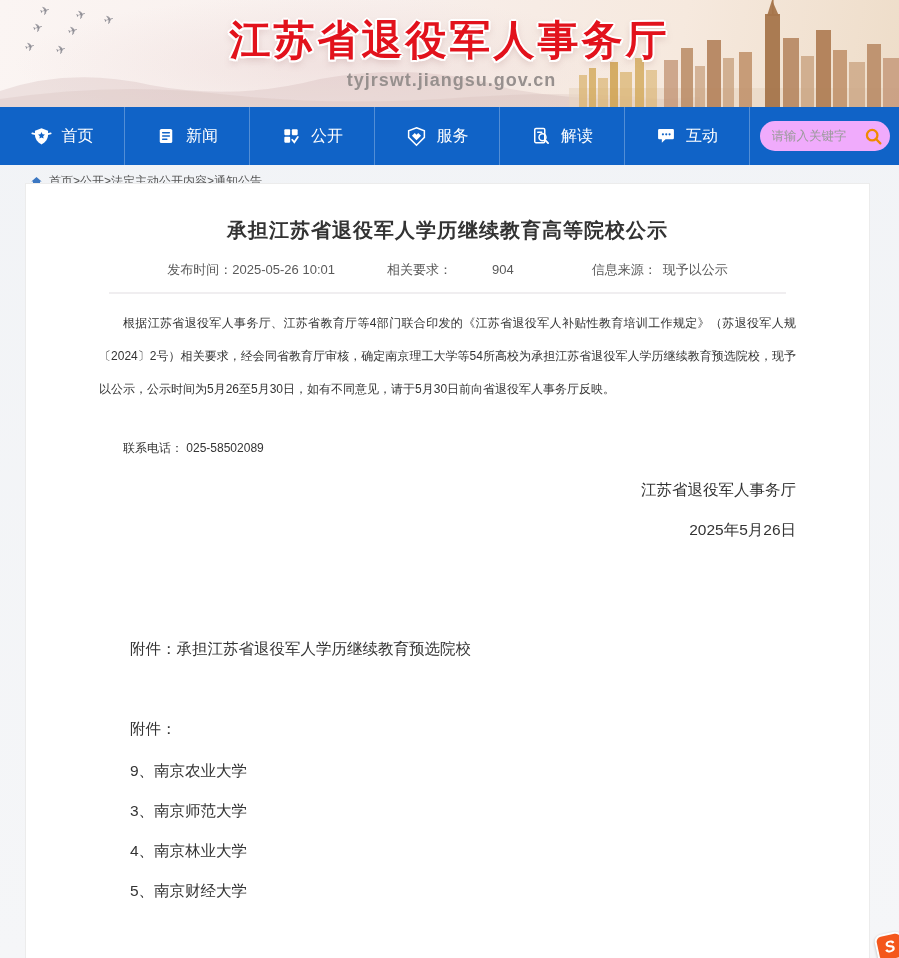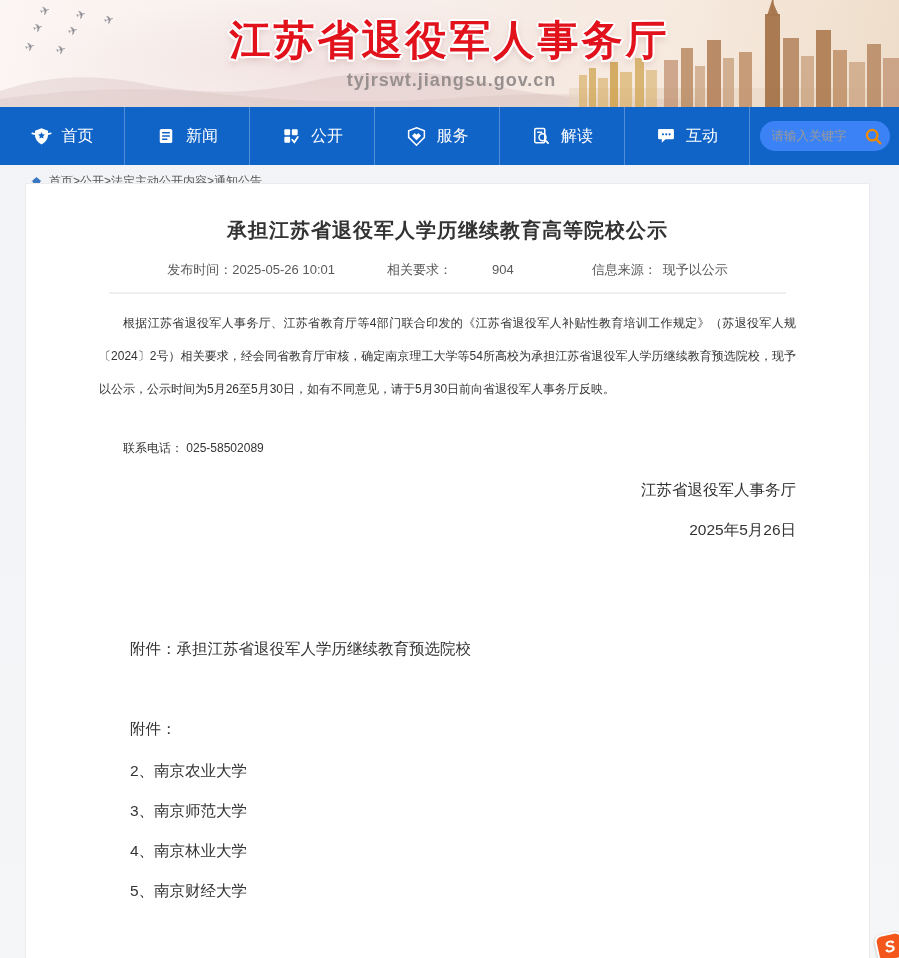--- a/index.html
+++ b/index.html
@@ -37,21 +37,21 @@
   
   .navbar { display:flex; width:899px; height:58px; background:#1063c7; align-items:stretch; }
   .nav-item {
     width:125px; display:flex; align-items:center; justify-content:center; gap:10px;
     color:#fff; font-size:16px; border-right:1px solid rgba(255,255,255,.28);
     cursor:pointer; text-decoration:none;
   }
   .nav-icon { display:flex; align-items:center; }
   .nav-search { flex:1; display:flex; align-items:center; justify-content:center; }
   .search-box {
-    width:130px; height:30px; background:#3b82f6; border-radius:16px;
+    width:130px; height:30px; background:#f0abfc; border-radius:16px;
     display:flex; align-items:center; padding:0 6px 0 12px;justify-content:space-between;
   }
   .search-input { border:none; outline:none; flex:1; min-width:0; font-size:12.5px; color:#333; background:transparent; font-family:inherit; }
   .search-input::placeholder { color:#9a9a9a; }
   .search-icon { display:flex; align-items:center; cursor:pointer; }
 
   
   .breadcrumb {
     height:32px; display:flex; align-items:center; gap:6px;
     padding-left:30px; font-size:12px; color:#555;
@@ -244,21 +244,21 @@
     <p class="para">根据江苏省退役军人事务厅、江苏省教育厅等4部门联合印发的《江苏省退役军人补贴性教育培训工作规定》（苏退役军人规〔2024〕2号）相关要求，经会同省教育厅审核，确定南京理工大学等54所高校为承担江苏省退役军人学历继续教育预选院校，现予以公示，公示时间为5月26至5月30日，如有不同意见，请于5月30日前向省退役军人事务厅反映。</p>
     <p class="para contact">联系电话： 025-58502089</p>
 
     <p class="sig">江苏省退役军人事务厅</p>
     <p class="sig date">2025年5月26日</p>
 
     <p class="attach-line">附件：承担江苏省退役军人学历继续教育预选院校</p>
     <p class="attach-label">附件：</p>
 
     <div class="uni-list">
-      <div class="uni-item">2、南京农业大学</div>
+      <div class="uni-item">9、南京农业大学</div>
       <div class="uni-item">3、南京师范大学</div>
       <div class="uni-item">4、南京林业大学</div>
       <div class="uni-item">5、南京财经大学</div>
 
     </div>
   </main>
 
   <div class="ime-logo">
     <span>S</span>
   </div>

